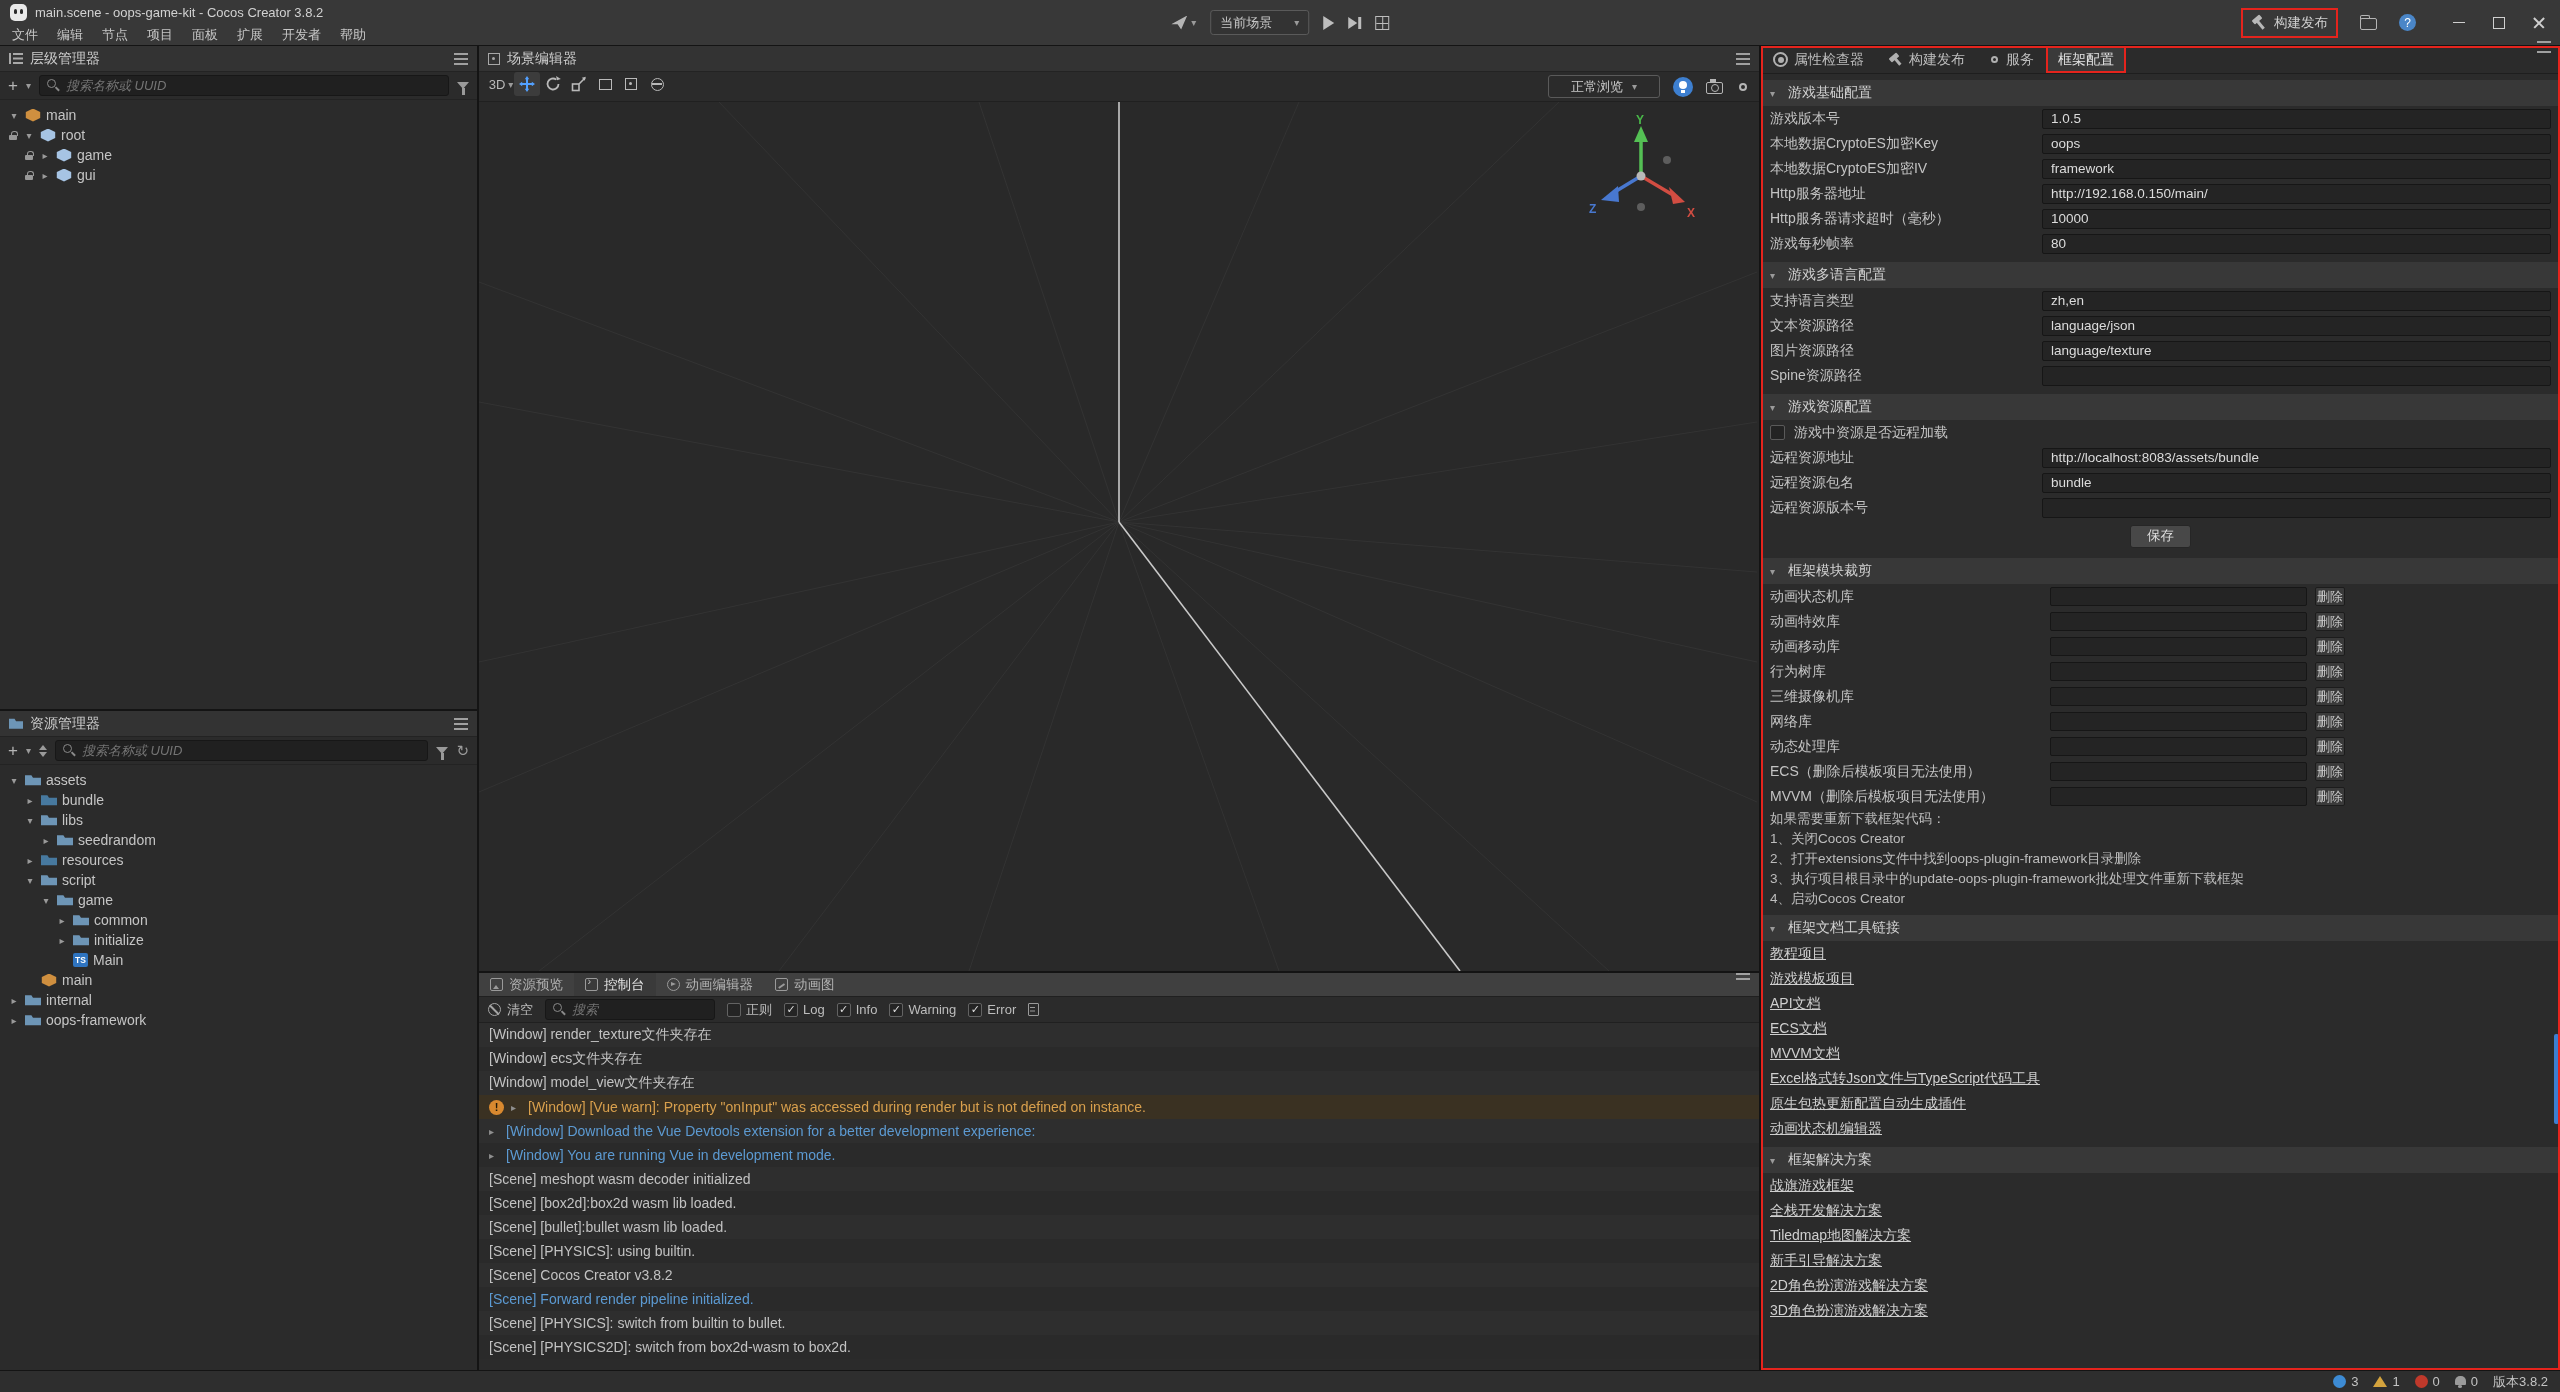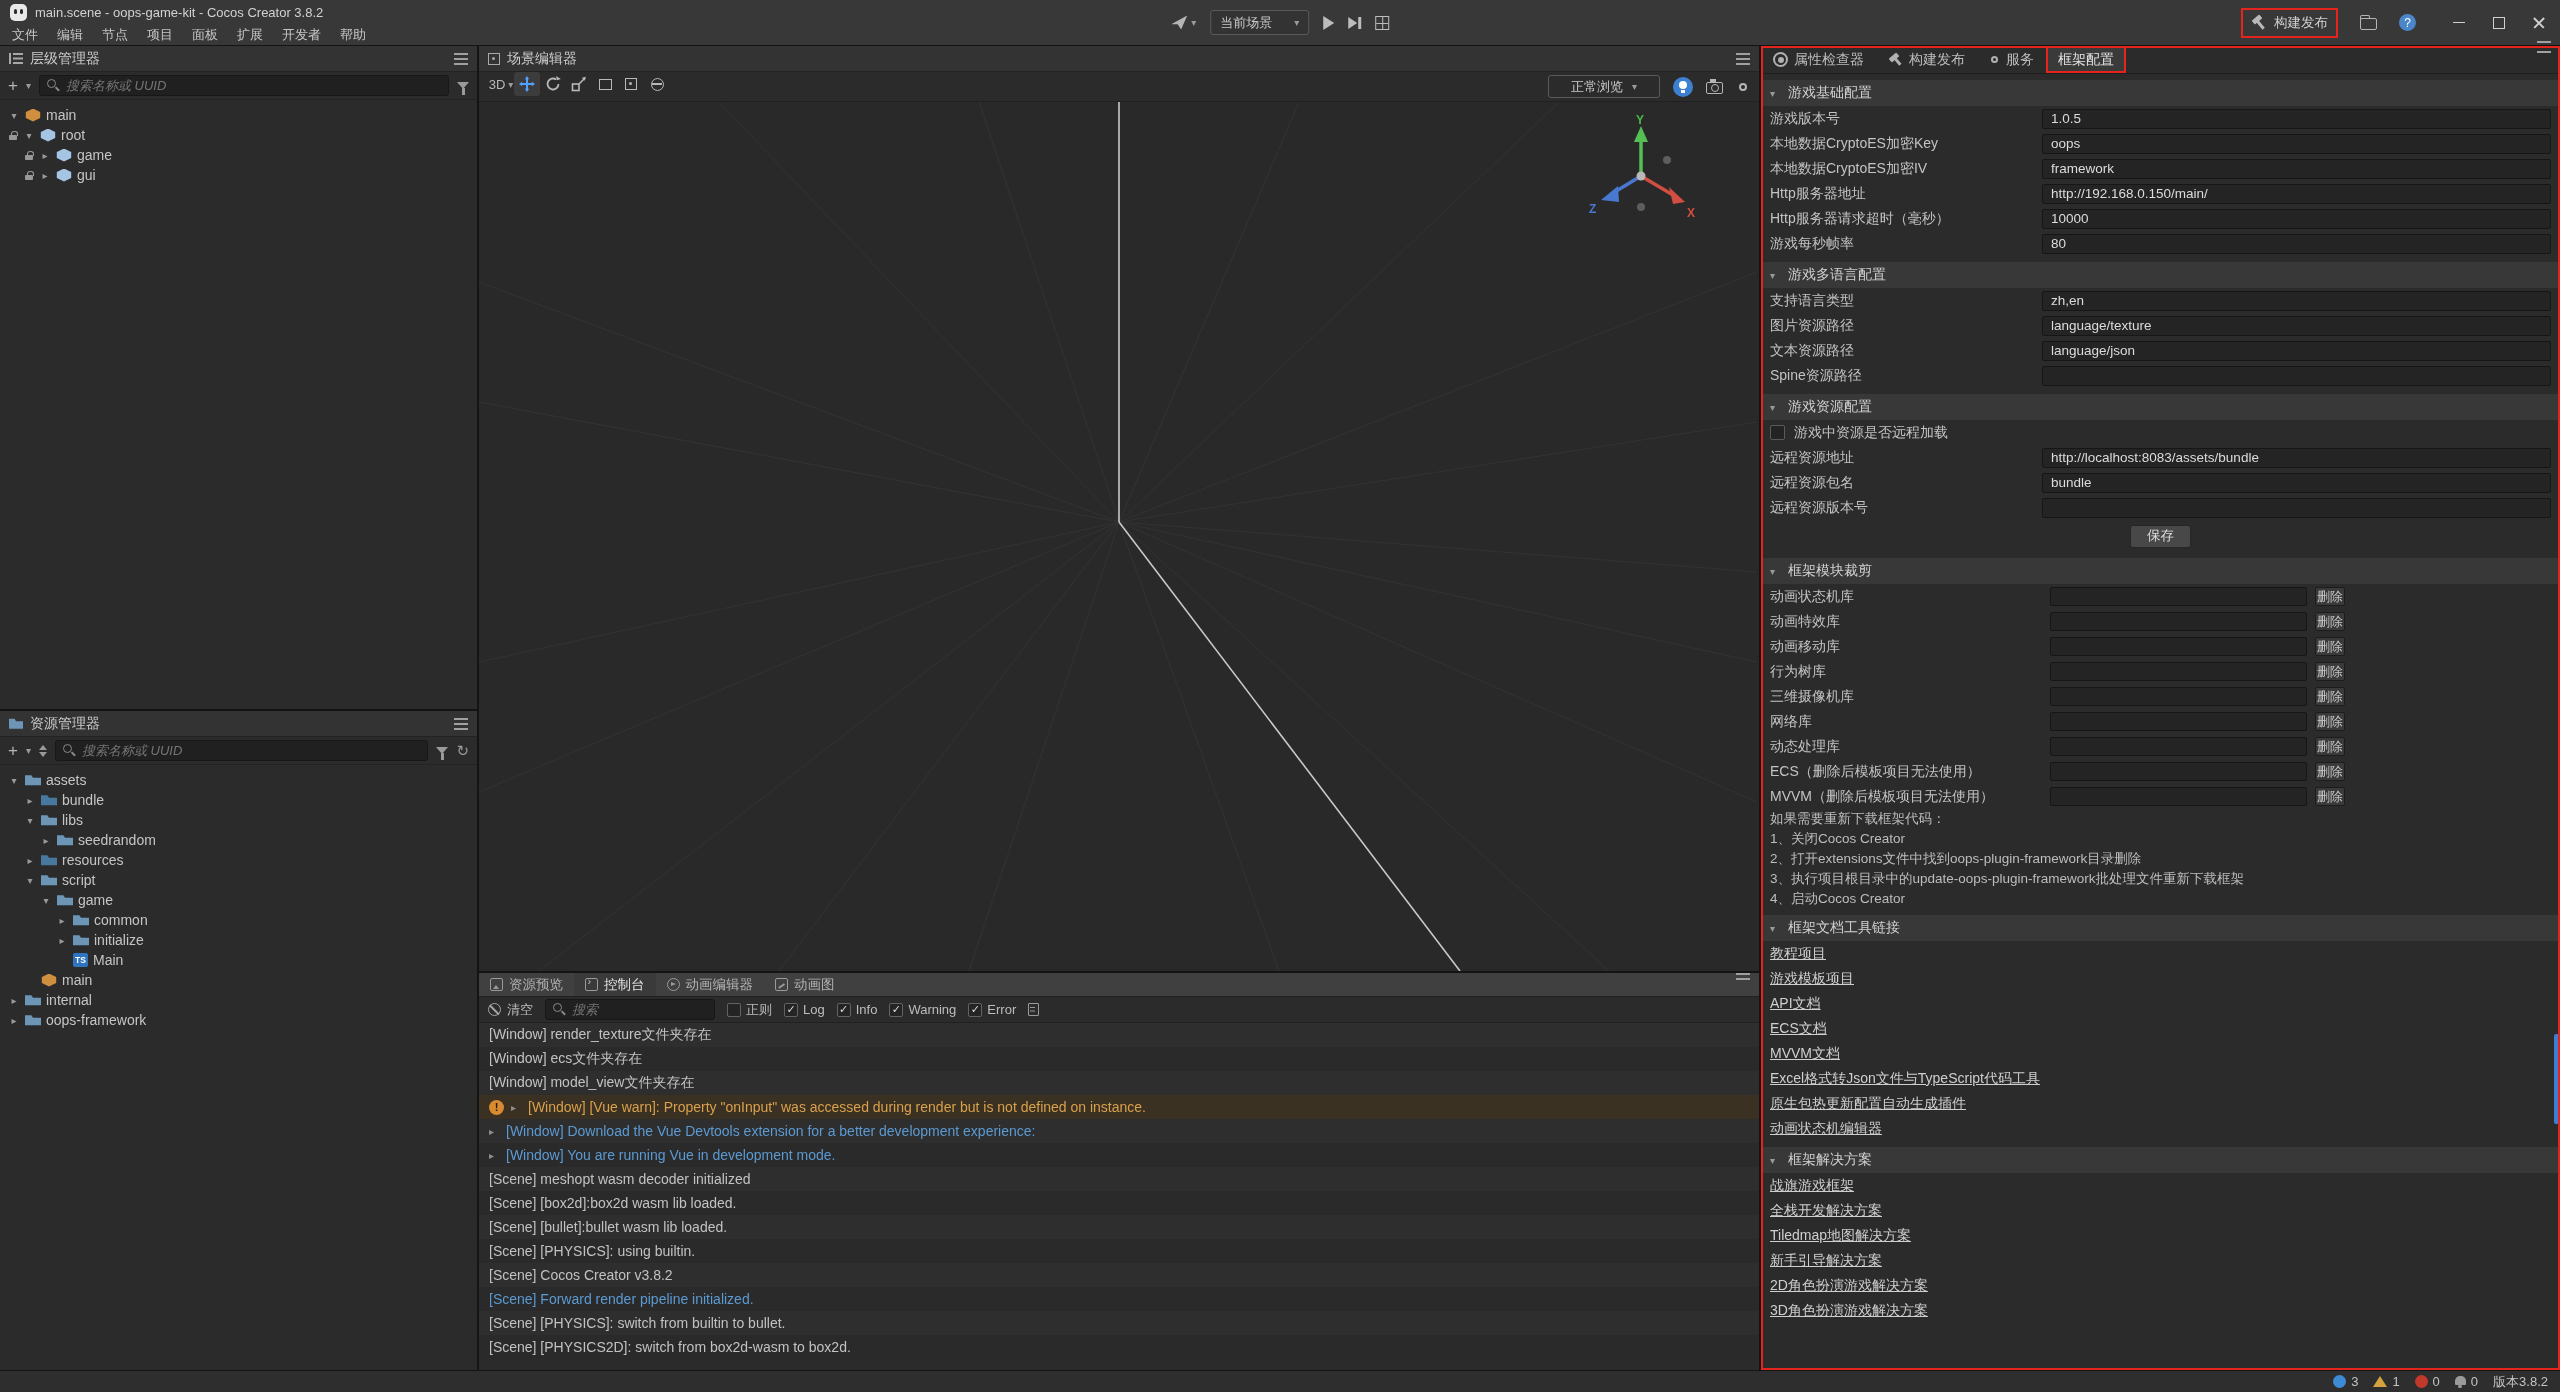--- a/index.html
+++ b/index.html
@@ -717,27 +717,27 @@
             <span class="sec-tw"></span>
             <span>游戏多语言配置</span>
           </div>
 
             <div class="field-row">
               <span class="f-label">支持语言类型</span>
               <span class="f-input">zh,en</span>
             </div>
 
             <div class="field-row">
+              <span class="f-label">文本资源路径</span>
+              <span class="f-input">language/json</span>
+            </div>
+
+            <div class="field-row">
               <span class="f-label">图片资源路径</span>
               <span class="f-input">language/texture</span>
-            </div>
-
-            <div class="field-row">
-              <span class="f-label">文本资源路径</span>
-              <span class="f-input">language/json</span>
             </div>
 
             <div class="field-row">
               <span class="f-label">Spine资源路径</span>
               <span class="f-input"></span>
             </div>
 
           <div class="section-header">
             <span class="sec-tw"></span>
             <span>游戏资源配置</span>

